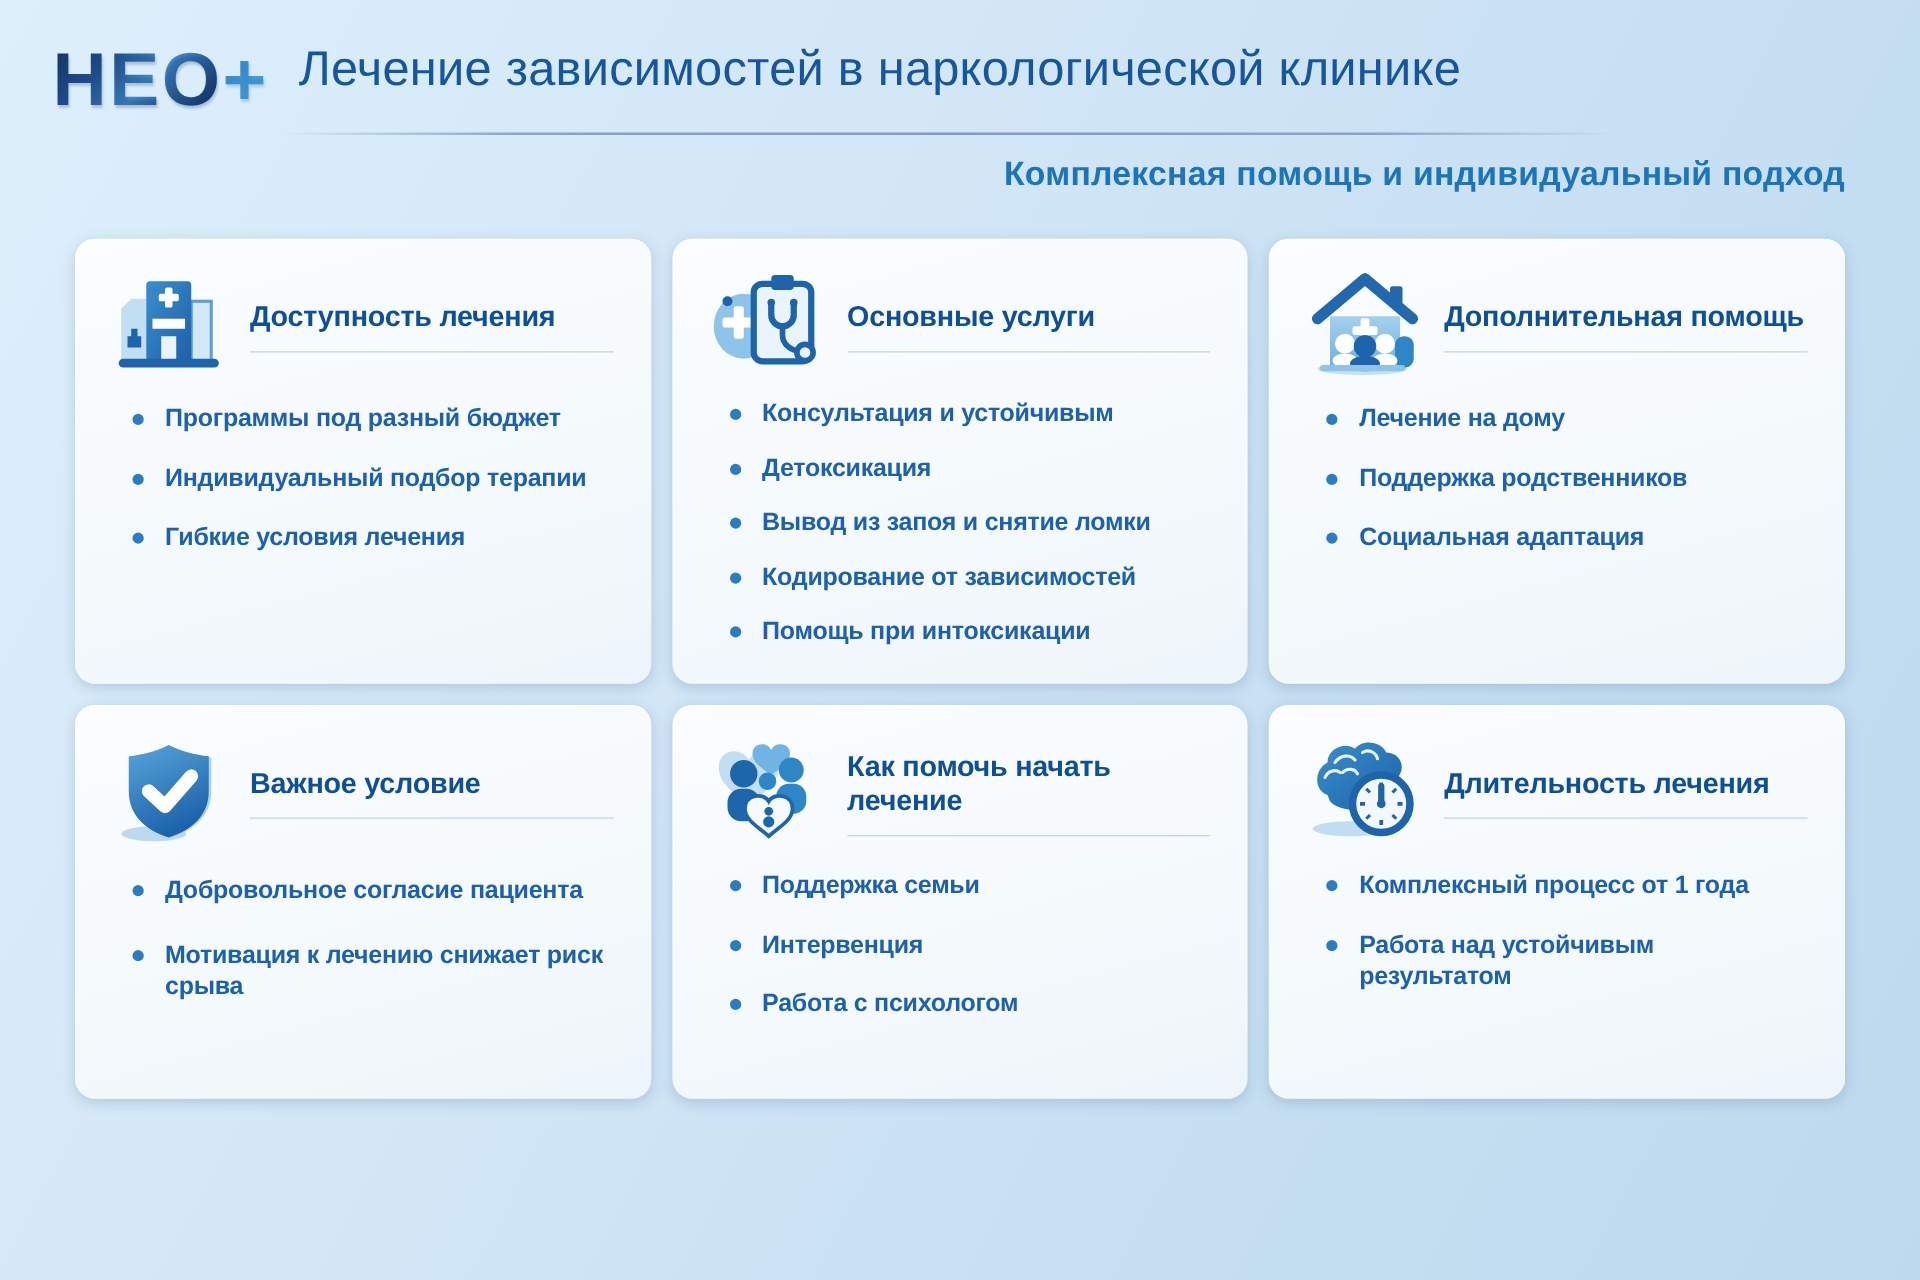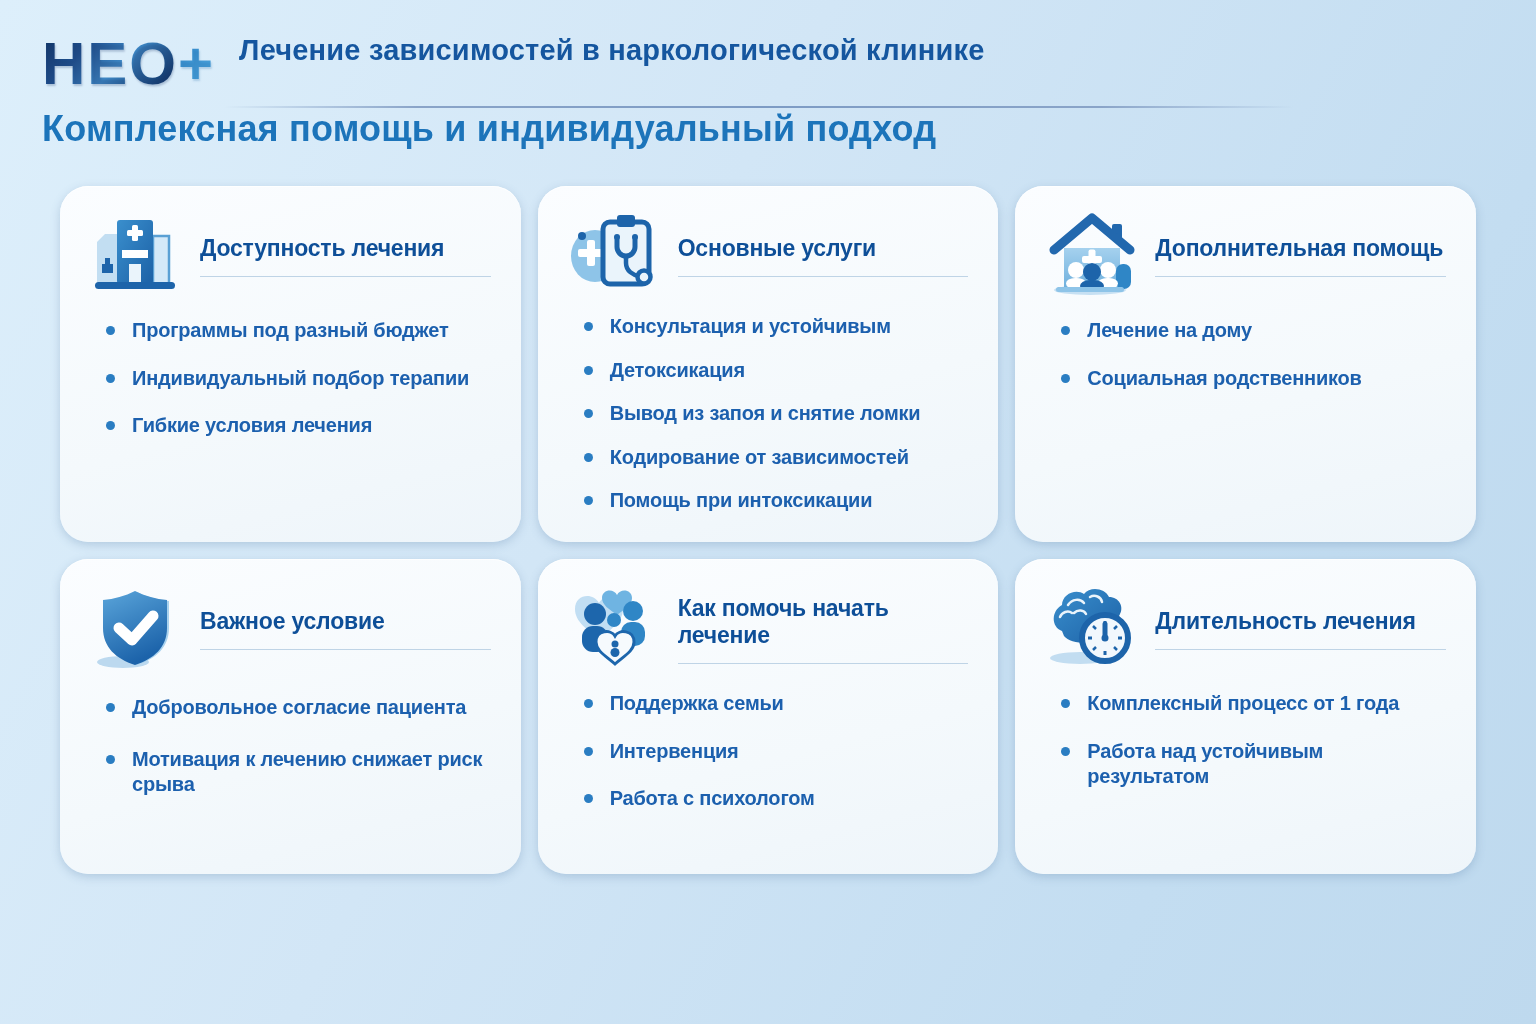--- a/index.html
+++ b/index.html
@@ -15,35 +15,35 @@
     background:linear-gradient(135deg,#0d2f5e 0%, #1e4f8e 30%, #3f8ac8 55%, #123a6e 80%, #1c5levels 100%);
     background:linear-gradient(135deg,#0d2f5e 0%, #1e4f8e 30%, #3f8ac8 55%, #123a6e 85%);
     -webkit-background-clip:text; background-clip:text; color:transparent;
     text-shadow:1px 2px 2px rgba(30,60,110,0.25);
   }
   .logo-plus {
     background:linear-gradient(135deg,#2878bc 0%, #3f97d4 45%, #56b0e6 100%);
     -webkit-background-clip:text; background-clip:text; color:transparent;
     text-shadow:1px 2px 2px rgba(40,110,170,0.25);
   }
-  .page-title { font-size:29px; font-weight:bold; color:#15569f; letter-spacing:0.2px; }
+  .page-title { font-size:39px; font-weight:normal; color:#15569f; letter-spacing:0.2px; }
   .header-rule {
     height:2px; width:1070px; margin:12px auto 0;
     background:linear-gradient(90deg, rgba(138,164,200,0) 0%, #8aa4c8 18%, #7d9bc4 50%, #8aa4c8 82%, rgba(138,164,200,0) 100%);
     border-radius:2px;
   }
-  .subtitle { text-align:left; margin-top:0; font-size:36px; font-weight:bold; color:#1c74ba; letter-spacing:0.2px; }
+  .subtitle { text-align:right; margin-top:16px; font-size:27px; font-weight:bold; color:#1c74ba; letter-spacing:0.2px; }
 
   .grid {
     display:grid; grid-template-columns:repeat(3,1fr); grid-template-rows:356px 315px;
     gap:17px; margin:36px 60px 0;
   }
   .card {
     background:linear-gradient(165deg,#fbfdff 0%, #f4f9fc 60%, #eef5fa 100%);
-    border-radius:28px;
+    border-radius:16px;
     box-shadow:0 3px 10px rgba(92,130,168,0.30), inset 0 1px 0 rgba(255,255,255,0.8);
     padding:26px 30px 20px;
   }
   .card-head { display:flex; align-items:center; gap:16px; }
   .icon-wrap { width:94px; height:84px; flex:0 0 auto; display:flex; align-items:center; justify-content:center; }
   .icon-wrap svg { width:94px; height:84px; }
   .head-text { flex:1; padding-top:4px; }
   .card-title { font-size:23px; font-weight:bold; color:#0e4f98; letter-spacing:-0.2px; }
   .title-rule { height:1px; background:#bfd4e6; margin-top:14px; }
 
@@ -166,21 +166,22 @@
           <rect x="10" y="75" width="68" height="5" rx="2.5" fill="#8ec4e8"></rect>
         </svg>
       </div>
       <div class="head-text">
         <h2 class="card-title">Дополнительная помощь</h2>
         <div class="title-rule"></div>
       </div>
     </div>
     <ul class="bullets">
         <li class="bullet-item">Лечение на дому</li>
-        <li class="bullet-item">Социальная родственников</li>
+        <li class="bullet-item">Поддержка родственников</li>
+        <li class="bullet-item">Социальная адаптация</li>
       </ul>
   </section>
 
   <section class="card card--important">
     <div class="card-head">
       <div class="icon-wrap">
         <svg viewBox="0 0 92 84" aria-hidden="true">
           <defs>
             <linearGradient id="g-shield" x1="0" y1="0" x2="0.4" y2="1">
               <stop offset="0" stop-color="#5aa5da"></stop>

